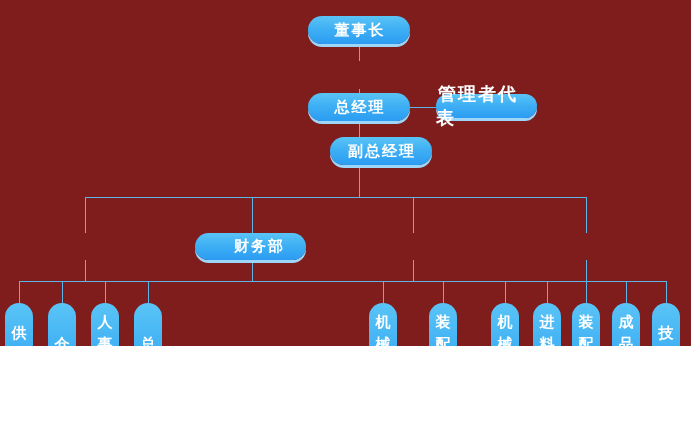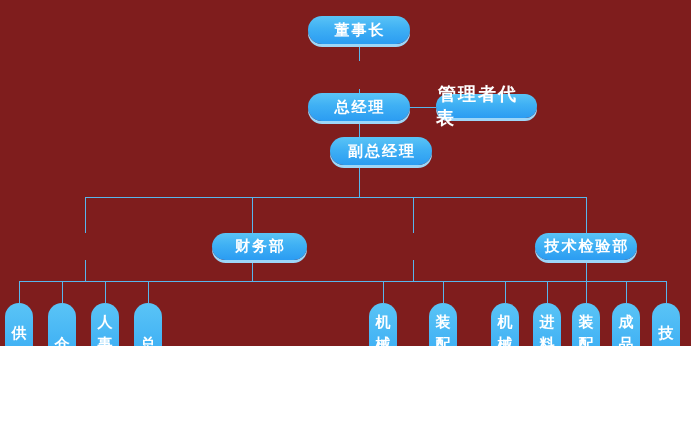--- a/index.html
+++ b/index.html
@@ -27,21 +27,21 @@
   .line{position:absolute;background:#58b6ec;}
   .vline{width:1px;}
   .hline{height:1px;}
 
   
   #n-chairman{left:308px;top:16px;width:102px;height:28px;}
   #n-gm{left:308px;top:61px;width:102px;height:28px;margin-top:32px;}
   #n-rep{left:436px;top:94px;width:101px;height:24px;font-size:18px;}
   #n-dgm{left:310px;top:137px;width:102px;height:28px;margin-left:20px;}
   #n-d1{left:38px;top:233px;width:95px;height:27px;}
-  #n-d2{left:212px;top:233px;width:95px;height:27px;}
+  #n-d2{left:195px;top:233px;width:95px;height:27px;padding-left:16px;}
   #n-d3{left:363px;top:233px;width:100px;height:27px;}
   #n-d4{left:535px;top:233px;width:102px;height:27px;}
 
   
   .child{top:303px;width:28px;height:105px;}
   #n-c1{left:5px;}   #n-c2{left:48px;}  #n-c3{left:91px;}  #n-c4{left:134px;}
   #n-c5{left:369px;} #n-c6{left:429px;}
   #n-c7{left:491px;} #n-c8{left:533px;} #n-c9{left:572px;} #n-c10{left:612px;} #n-c11{left:652px;}
 
   
@@ -94,21 +94,20 @@
   <div class="line vline stub" id="l-s9"></div>
   <div class="line vline stub" id="l-s10"></div>
   <div class="line vline stub" id="l-s11"></div>
 
   <div class="node" id="n-chairman">董事长</div>
   <div class="node" id="n-gm">总经理</div>
   <div class="node" id="n-rep">管理者代表</div>
   <div class="node" id="n-dgm">副总经理</div>
 
   <div class="node" id="n-d2">财务部</div>
-  <div class="node" id="n-d4">技术检验部</div>
 
   <div class="node vertical child" id="n-c1">供
 销
 科</div>
   <div class="node vertical child" id="n-c2">仓
 库</div>
   <div class="node vertical child" id="n-c3">人
 事
 行
 政</div>

